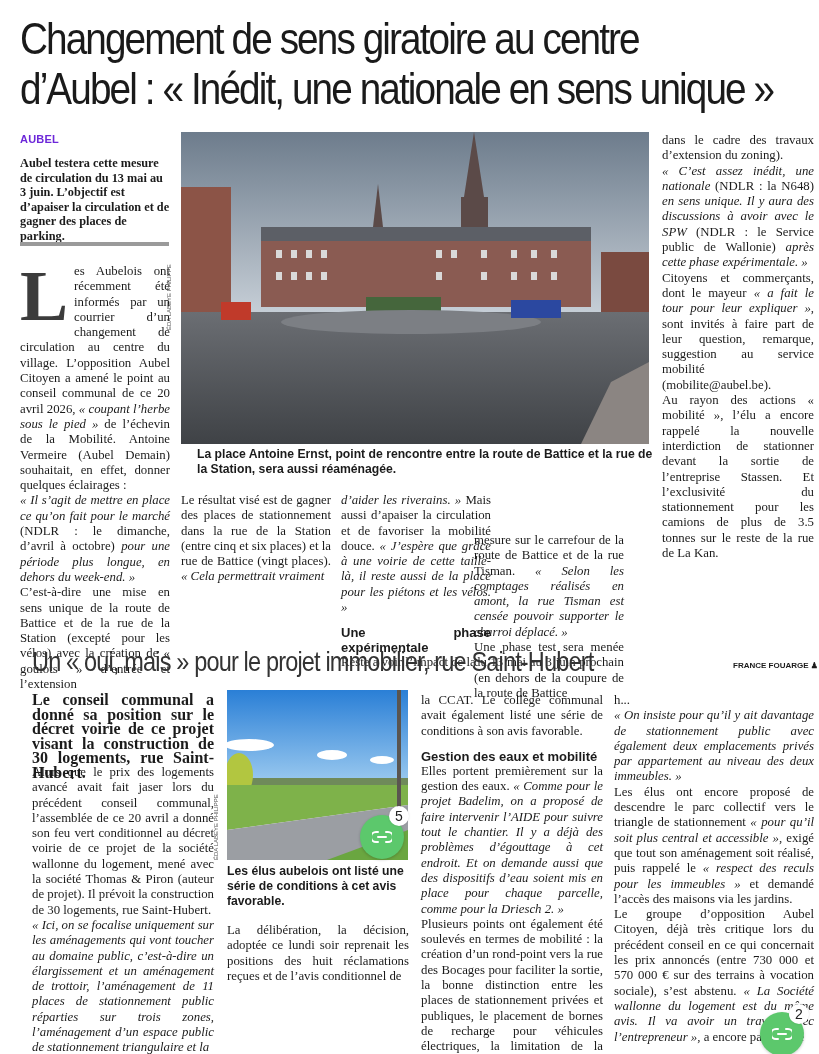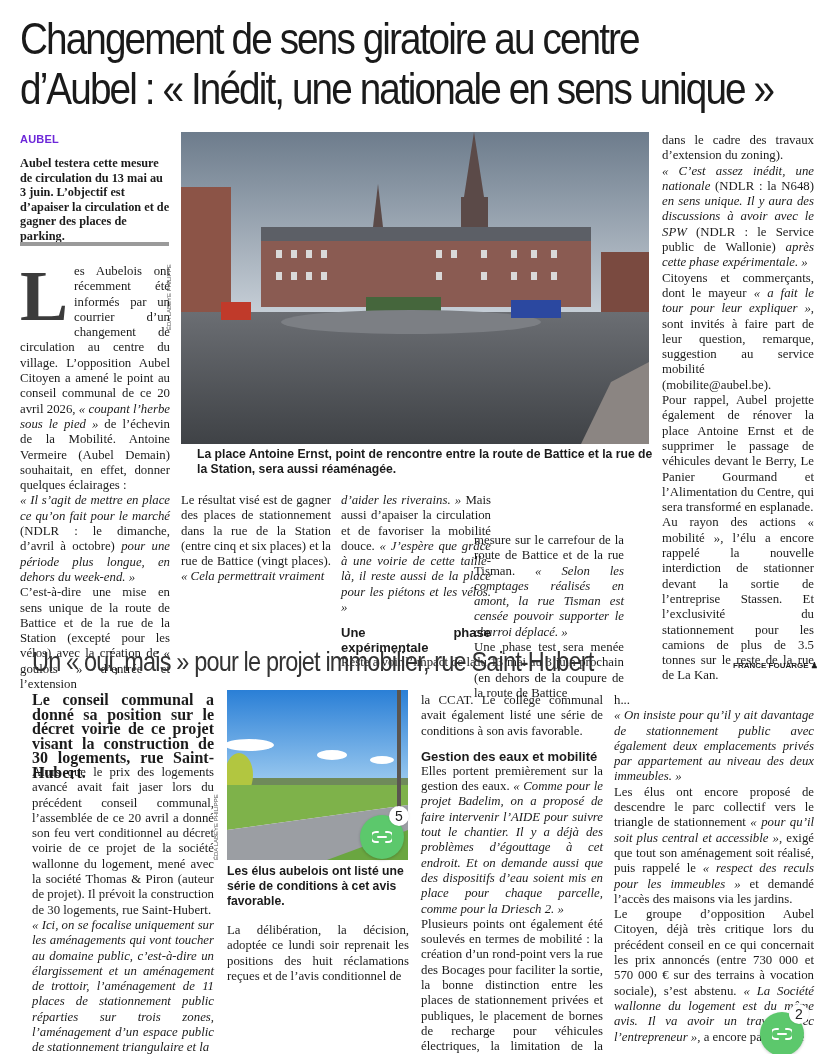--- a/index.html
+++ b/index.html
@@ -156,21 +156,20 @@
     <i>« C’est assez inédit, une nationale</i>
     <span>(NDLR : la N648)</span>
     <i>en sens unique. Il y aura des discussions à avoir avec le SPW</i>
     <span>(NDLR : le Service public de Wallonie)</span>
     <i>après cette phase expérimentale. »</i>
   </p>
   <p>
     <span>Citoyens et commerçants, dont le mayeur</span>
     <i>« a fait le tour pour leur expliquer »</i><span>, sont invités à faire part de leur question, remarque, suggestion au service mobilité (mobilite@aubel.be).</span>
   </p>
-  <p>Pour rappel, Aubel projette également de rénover la place Antoine Ernst et de supprimer le passage de véhicules devant le Berry, Le Panier Gourmand et l’Alimentation du Centre, qui sera transformé en esplanade.</p>
   <p>Au rayon des actions « mobilité », l’élu a encore rappelé la nouvelle interdiction de stationner devant la sortie de l’entreprise Stassen. Et l’exclusivité du stationnement pour les camions de plus de 3.5 tonnes sur le reste de la rue de La Kan.</p>
 </div>
 
 <div id="byline" class="abs">
   <span>FRANCE FOUARGE</span>
   <span>♟</span>
 </div>
 
 <div id="headline2" class="abs">Un « oui, mais » pour le projet immobilier, rue Saint-Hubert</div>
 

